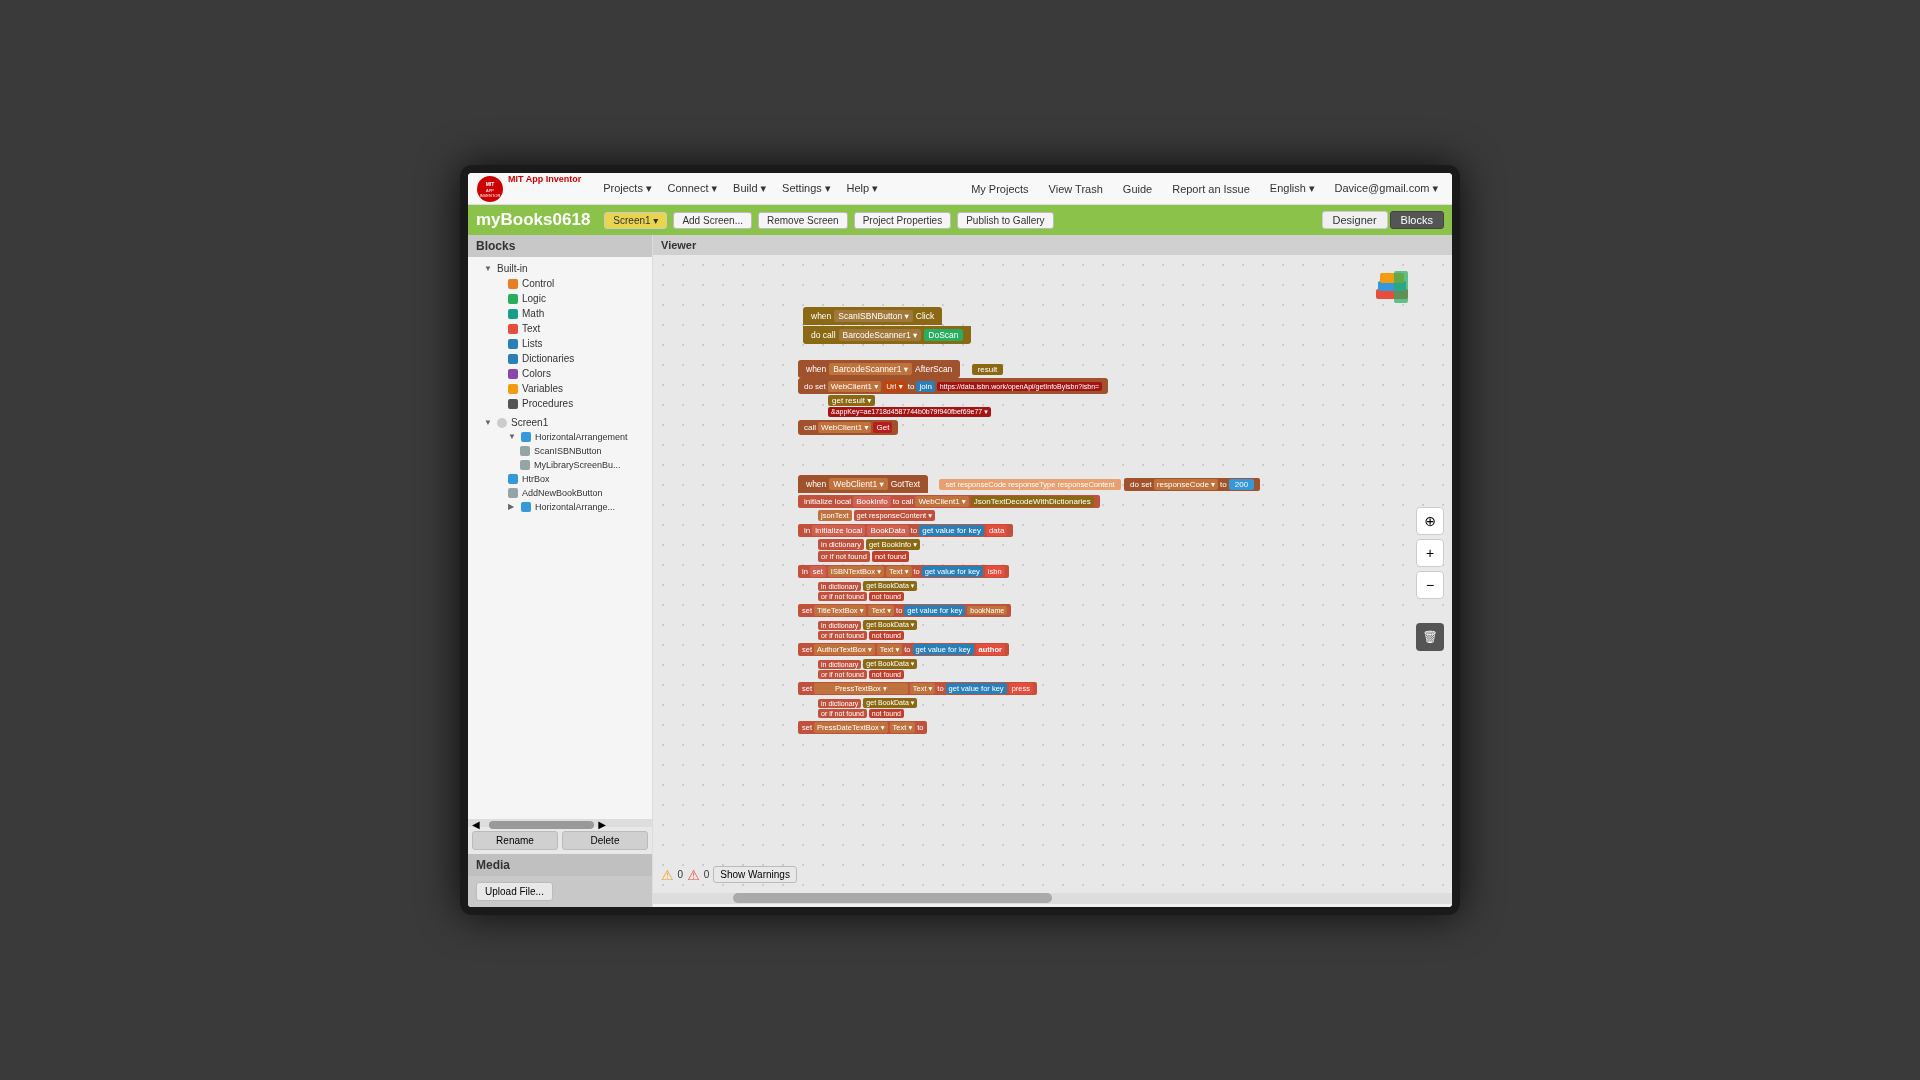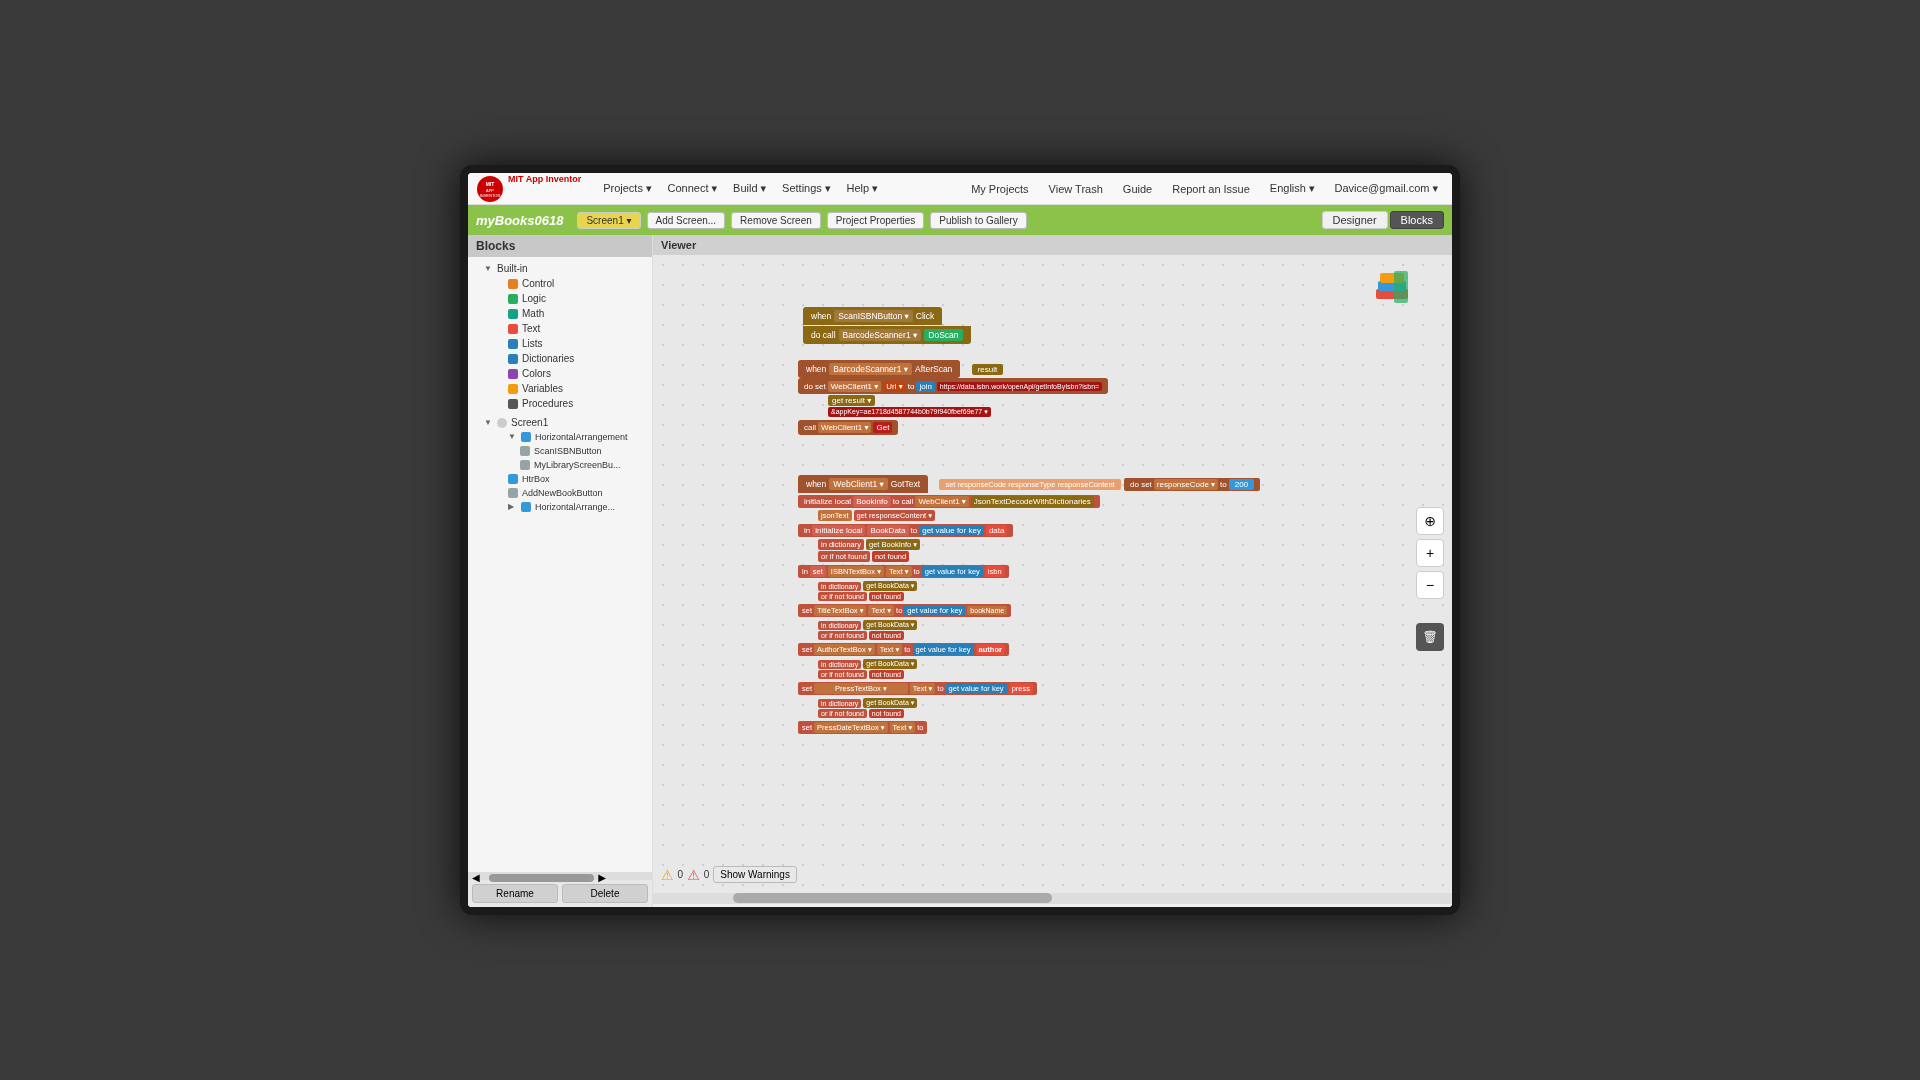--- a/index.html
+++ b/index.html
@@ -77,24 +77,23 @@
       background: #8bc34a;
       display: flex;
       align-items: center;
       padding: 3px 8px;
       height: 30px;
       gap: 6px;
     }
     
     .project-name {
       color: white;
-      font-size: 13px;
+      font-size: 17px;
       font-weight: bold;
       margin-right: 8px;
-      font-style: italic;
     }
     
     .screen-btn {
       background: #e8d44d;
       border: 1px solid #ccc;
       border-radius: 3px;
       padding: 2px 8px;
       font-size: 10px;
       cursor: pointer;
       color: #333;
@@ -531,20 +530,26 @@
             <div class="scrollbar-thumb"></div>
             <span style="font-size:10px;cursor:pointer;">▶</span>
           </div>
         </div>
 
         <div class="sidebar-buttons">
           <button class="sidebar-btn">Rename</button>
           <button class="sidebar-btn">Delete</button>
         </div>
 
+        <div class="media-section">
+          <div class="media-header">Media</div>
+          <div style="padding:2px 0;">
+            <button class="upload-btn">Upload File...</button>
+          </div>
+        </div>
       </div>
 
       <div class="viewer-area">
         <div class="viewer-header">Viewer</div>
 
         <div class="blocks-canvas">
 
           <div style="position:absolute;top:6px;right:36px;width:48px;height:48px;">
             <svg viewBox="0 0 48 48" width="48" height="48">
 

